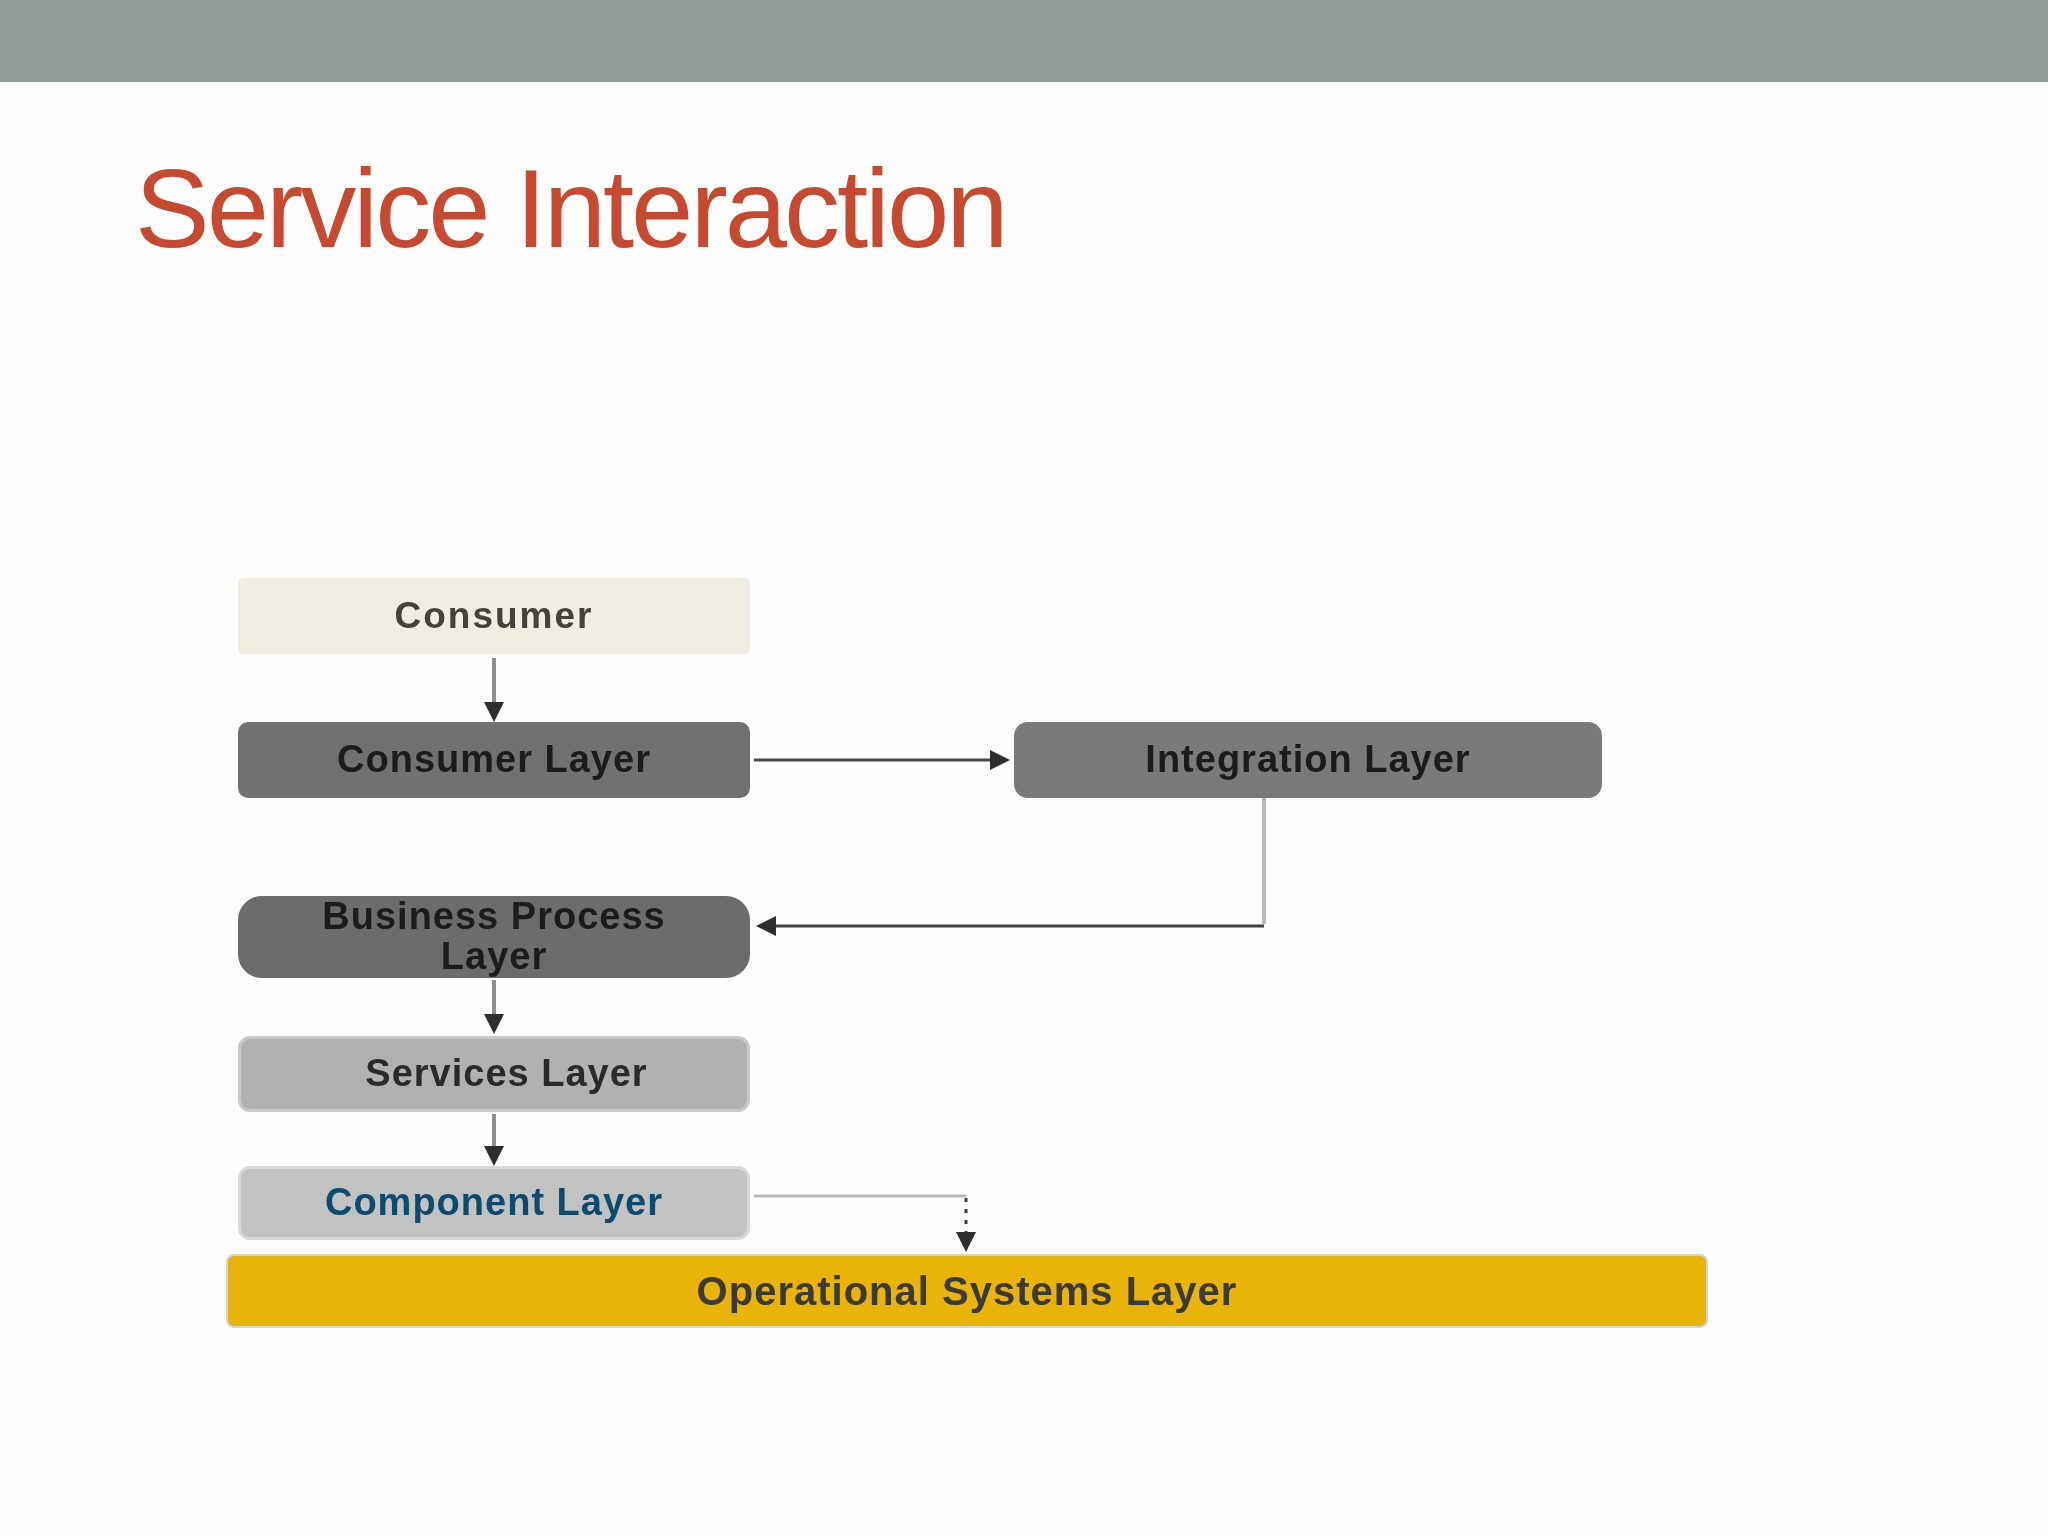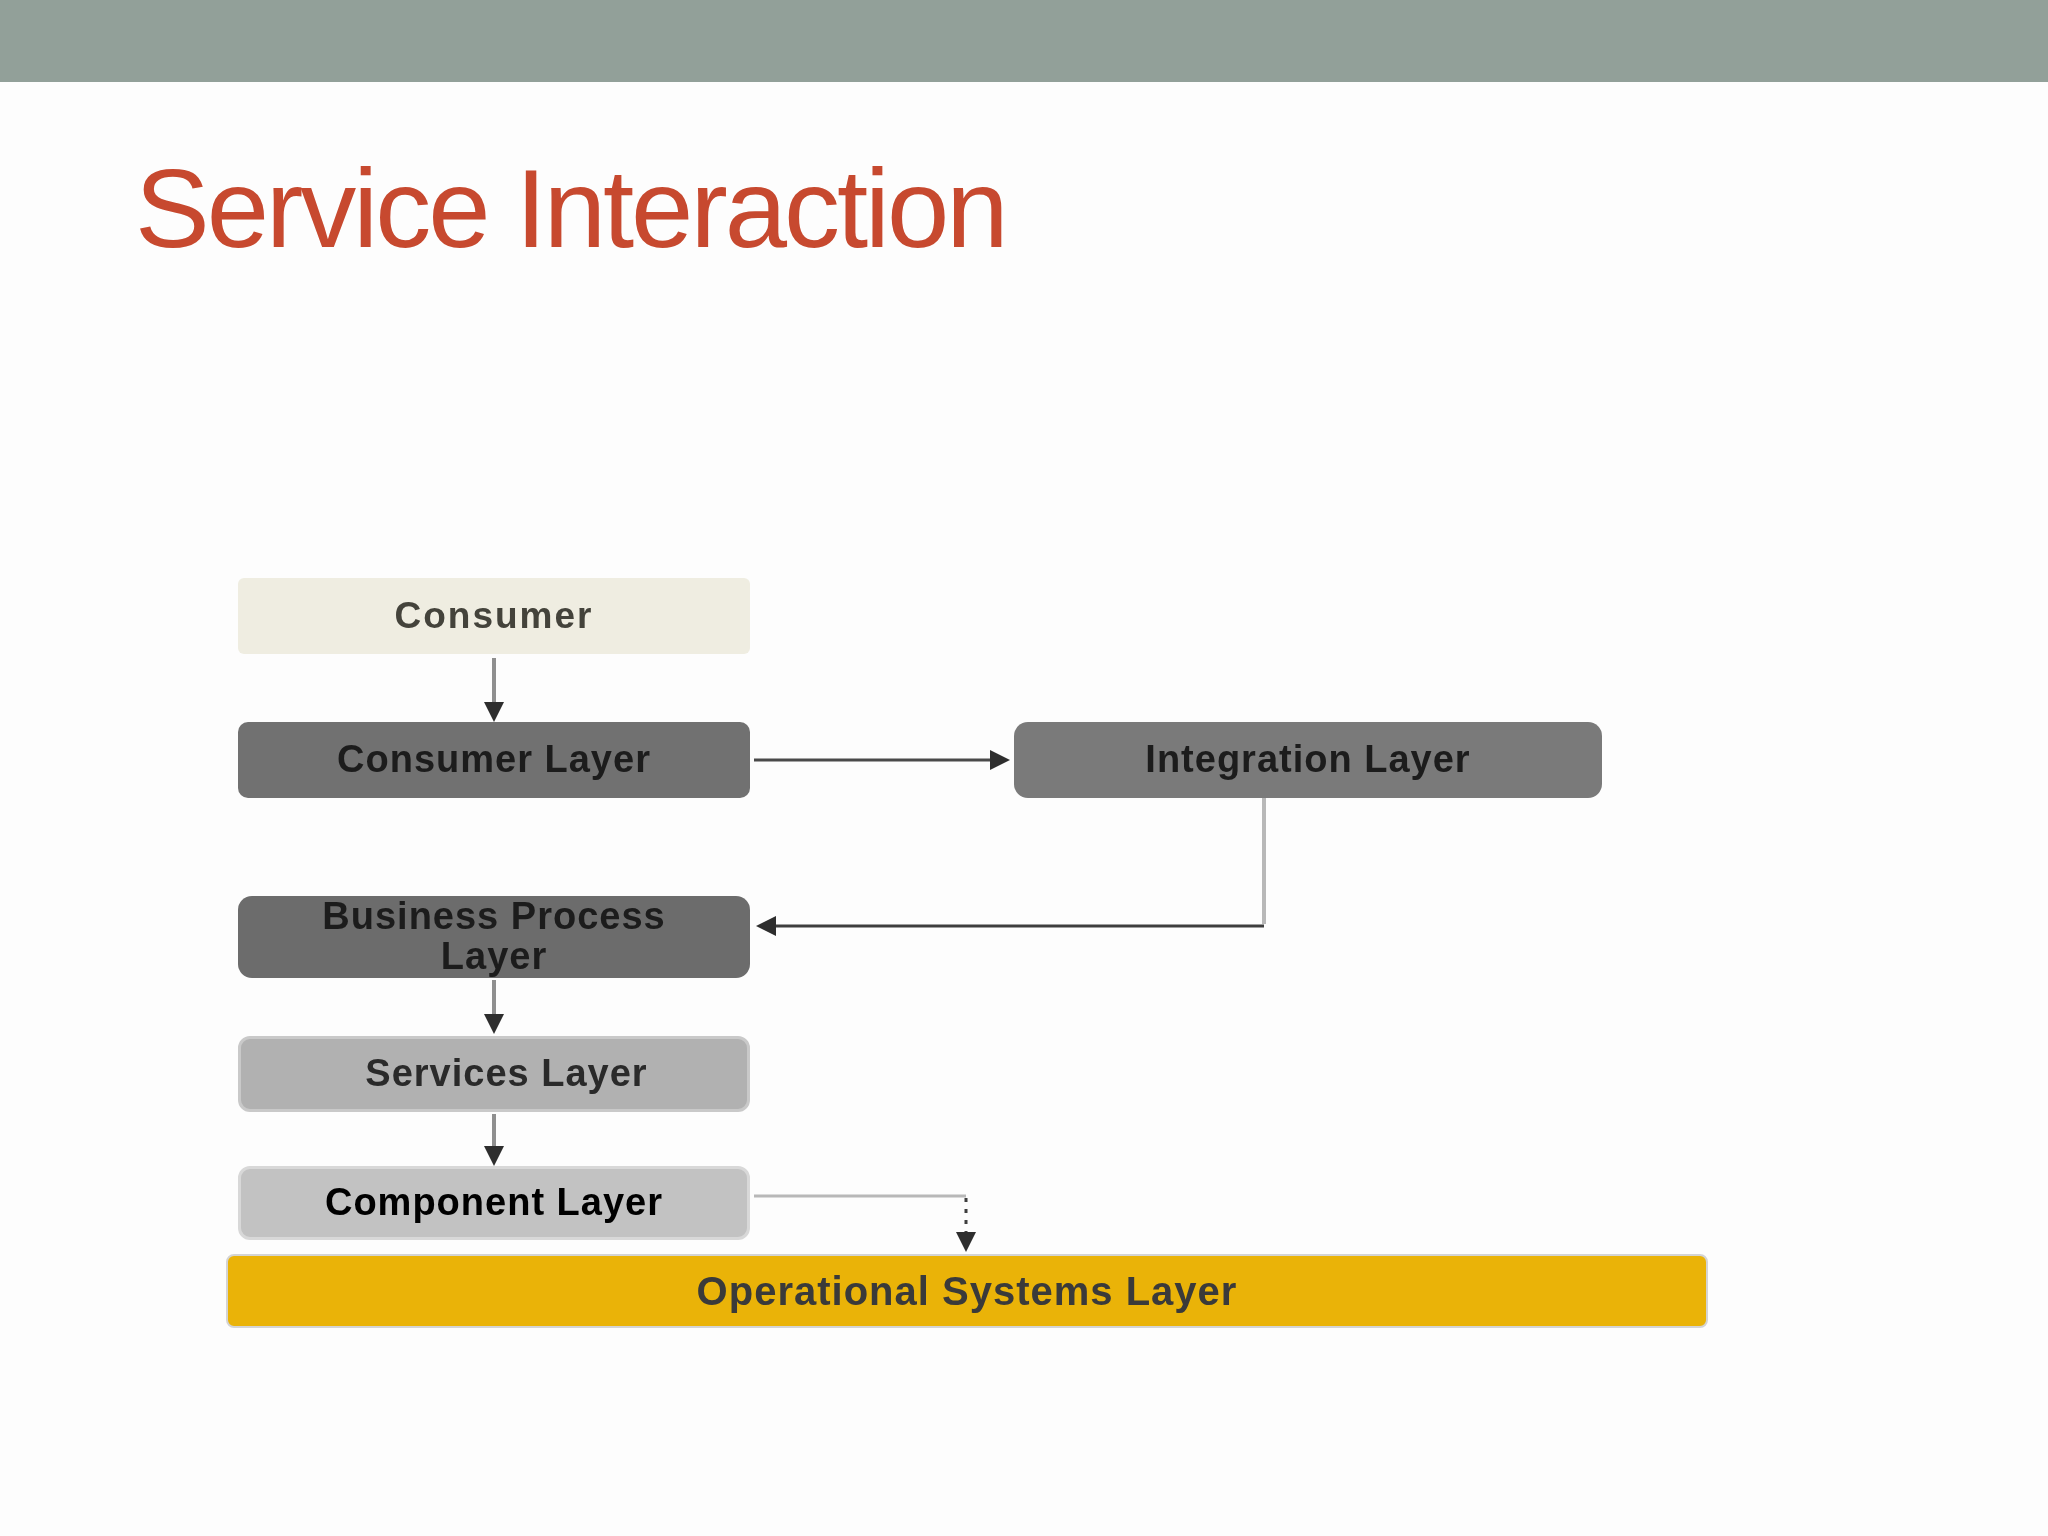--- a/index.html
+++ b/index.html
@@ -45,21 +45,21 @@
   #n-consumer-layer {
     left: 238px; top: 722px; width: 512px; height: 76px;
     border-radius: 10px; font-size: 38px; letter-spacing: 1px;
   }
   #n-integration-layer {
     left: 1014px; top: 722px; width: 588px; height: 76px;
     border-radius: 14px; font-size: 38px; letter-spacing: 1px;
   }
   #n-business-process-layer {
     left: 238px; top: 896px; width: 512px; height: 82px;
-    border-radius: 14px; font-size: 38px; letter-spacing: 1px;
+    border-radius: 24px; font-size: 38px; letter-spacing: 1px;
     padding: 0 70px;
   }
   #n-services-layer {
     left: 238px; top: 1036px; width: 512px; height: 76px;
     border-radius: 12px; font-size: 38px; letter-spacing: 1px;
     border: 3px solid #c9c9c9;
     padding-left: 25px;
   }
   #n-component-layer {
     left: 238px; top: 1166px; width: 512px; height: 74px;
@@ -114,18 +114,18 @@
     <div class="node" id="n-consumer" style="background-color: rgb(239, 237, 225); color: rgb(68, 67, 59);">Consumer</div>
 
     <div class="node" id="n-consumer-layer" style="background-color: rgb(113, 113, 113); color: rgb(28, 28, 28);">Consumer Layer</div>
 
     <div class="node" id="n-integration-layer" style="background-color: rgb(122, 122, 122); color: rgb(28, 28, 28);">Integration Layer</div>
 
     <div class="node" id="n-business-process-layer" style="background-color: rgb(108, 108, 108); color: rgb(28, 28, 28);">Business Process Layer</div>
 
     <div class="node" id="n-services-layer" style="background-color: rgb(177, 177, 177); color: rgb(42, 42, 42);">Services Layer</div>
 
-    <div class="node" id="n-component-layer" style="background-color: rgb(194, 194, 194); color: #000000;">Component Layer</div>
+    <div class="node" id="n-component-layer" style="background-color: rgb(194, 194, 194); color: #0c4a6e;">Component Layer</div>
 
     <div class="node" id="n-operational-systems-layer" style="background-color: #eab308; color: rgb(58, 58, 58);">Operational Systems Layer</div>
 
   </div>
 </div>
 
 </body></html>

